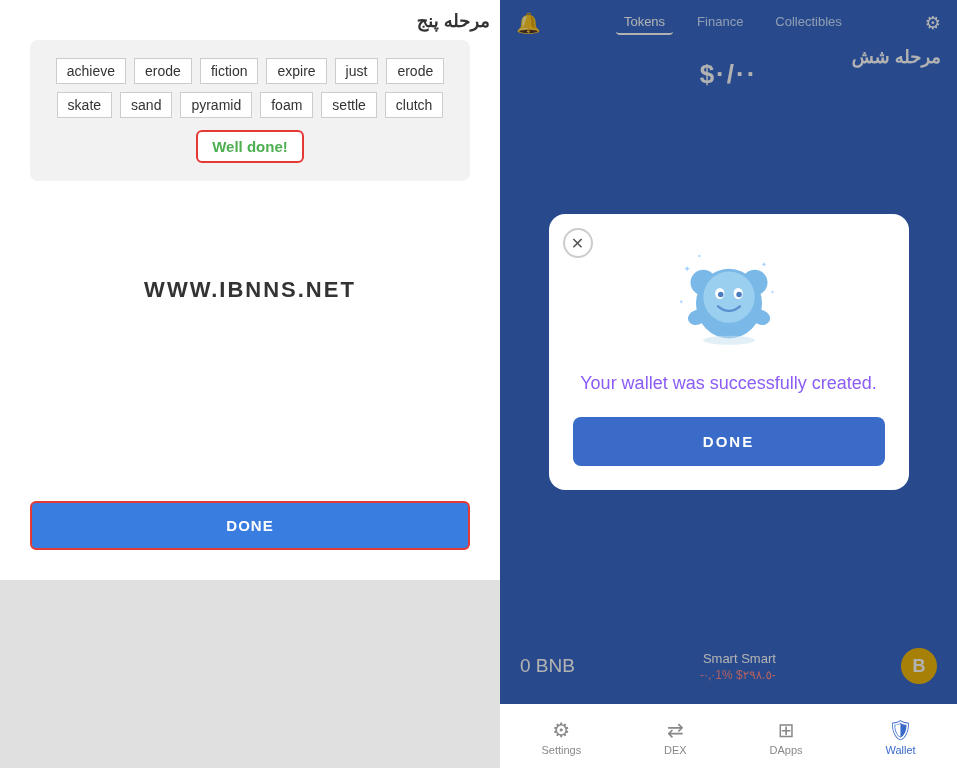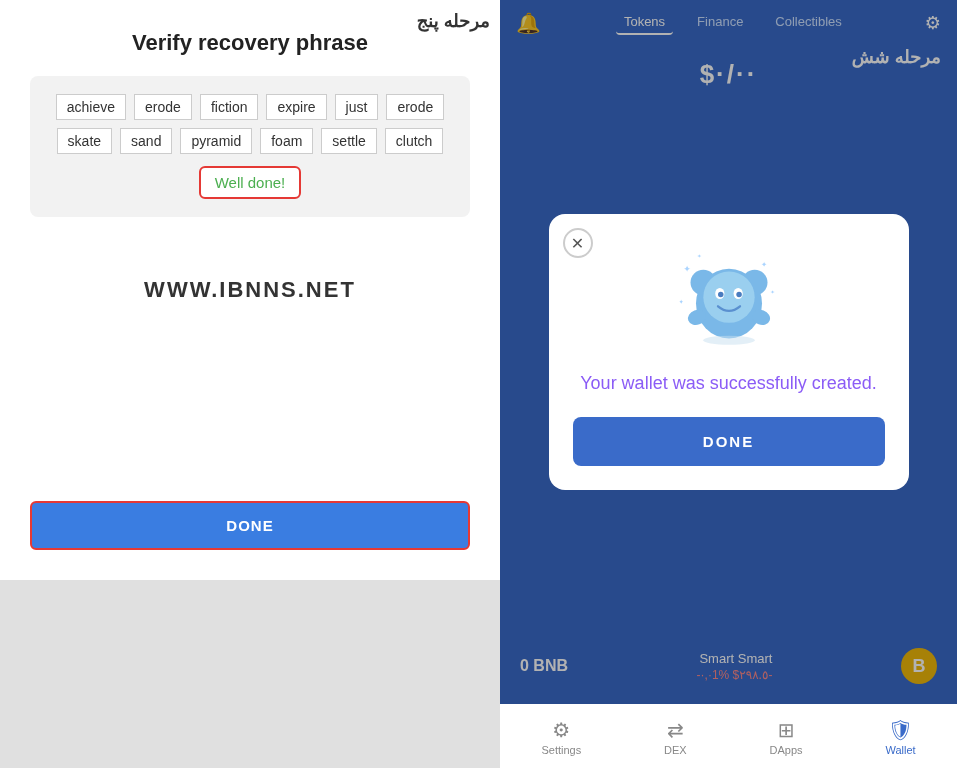--- a/index.html
+++ b/index.html
@@ -73,21 +73,21 @@
       color: #333;
       cursor: pointer;
     }
 
     .well-done-box {
       border: 2px solid #e53935;
       border-radius: 6px;
       padding: 6px 14px;
       color: #4caf50;
       font-size: 15px;
-      font-weight: normal;
+      font-weight: bold;
       margin-top: 4px;
       background: #fff;
       display: inline-block;
     }
 
     .bottom-done-wrapper {
       position: absolute;
       bottom: 30px;
       left: 30px;
       right: 30px;
@@ -190,23 +190,22 @@
 
     .bnb-row {
       margin-top: 200px;
       padding: 10px 16px;
       background: #3a6bc9;
       color: #fff;
       font-size: 14px;
     }
 
     .bnb-label {
-      font-size: 16px;
-      color: #fff;
-      font-weight: bold;
+      font-size: 19px;
+      color: #fff;
     }
 
     .bnb-icon {
       float: right;
       width: 36px;
       height: 36px;
       background: #f0b90b;
       border-radius: 50%;
       display: flex;
       align-items: center;
@@ -323,21 +322,20 @@
       text-align: center;
     }
   </style>
 </head>
 <body>
 
 <div class="left-panel">
 
   <span class="step-label-right">مرحله پنج</span>
 
-  <h2 class="left-title">Verify recovery phrase</h2>
 
   <div class="words-container">
 
     <span class="word-tag">achieve</span>
     <span class="word-tag">erode</span>
     <span class="word-tag">fiction</span>
     <span class="word-tag">expire</span>
     <span class="word-tag">just</span>
     <span class="word-tag">erode</span>
     <span class="word-tag">skate</span>

